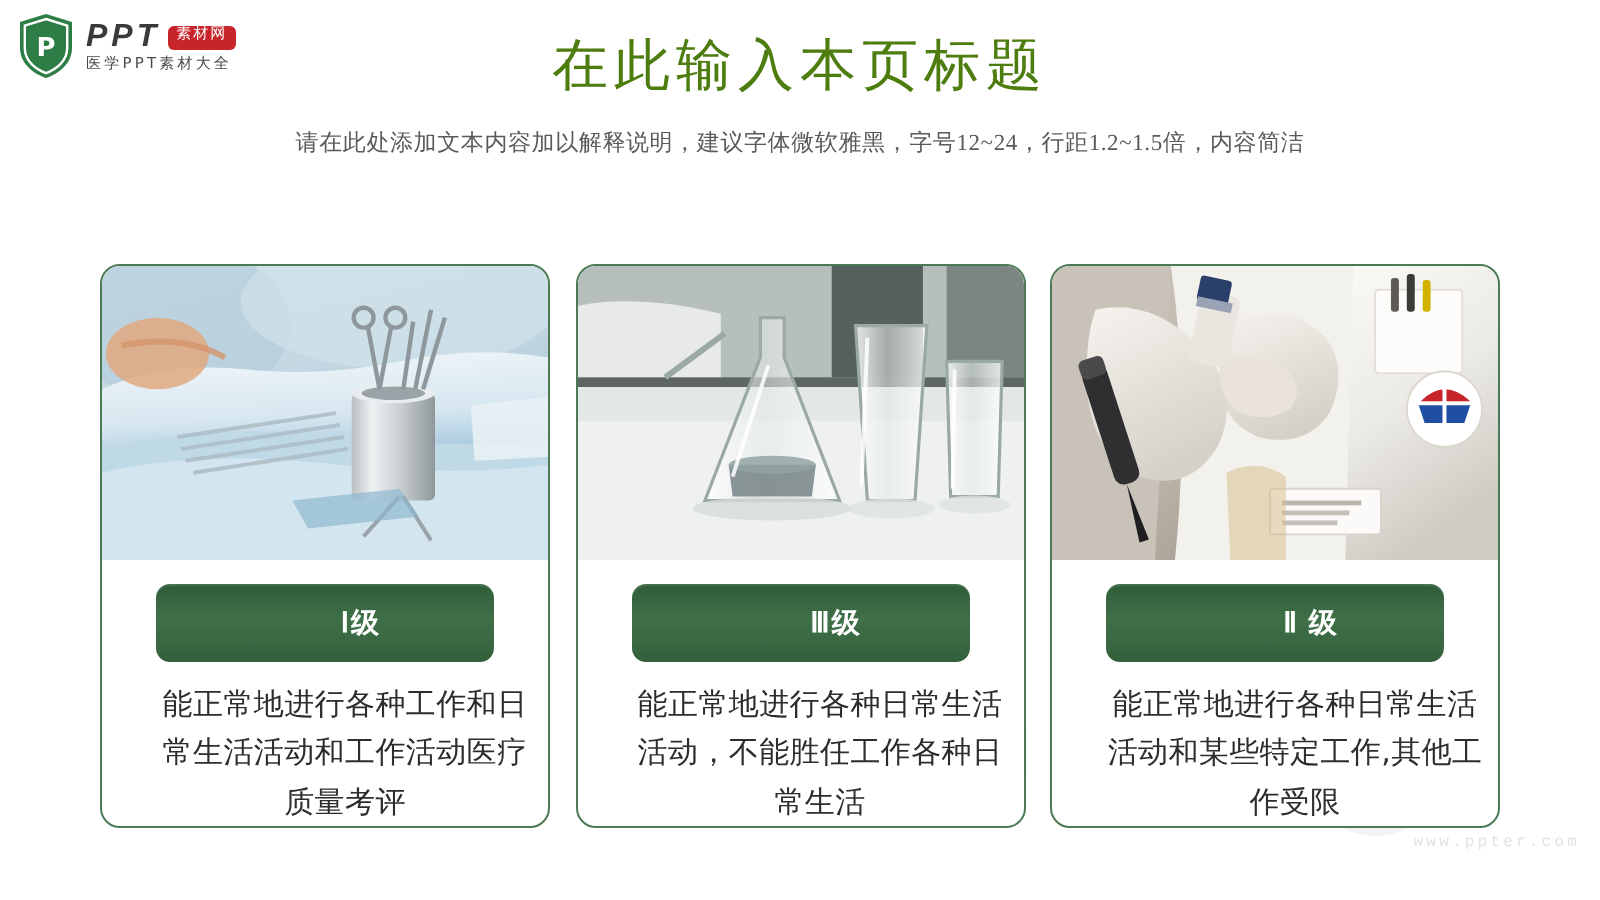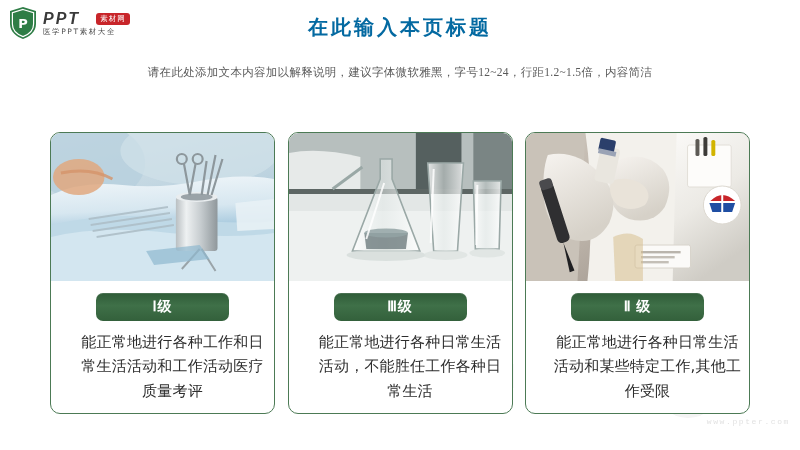--- a/index.html
+++ b/index.html
@@ -14,56 +14,56 @@
   
   .wm{position:absolute;pointer-events:none;}
   .wm-building{left:178px;top:358px;width:54px;height:56px;opacity:1;}
   .wm-bed{left:410px;top:360px;width:105px;height:52px;}
   .wm-cross{left:655px;top:352px;width:66px;height:66px;}
 
   
   .logo{position:absolute;left:8px;top:6px;display:flex;align-items:center;gap:5px;}
   .logo-shield{width:30px;height:34px;flex:0 0 auto;}
   .logo-txt{display:flex;flex-direction:column;justify-content:center;gap:1px;}
-  .logo-row1{display:flex;align-items:center;gap:16px;}
+  .logo-row1{display:flex;align-items:center;gap:4px;}
   .logo-ppt{font-size:16px;font-weight:bold;color:#3a3a3a;letter-spacing:2px;
             font-family:"Liberation Sans",sans-serif;line-height:1;font-style:italic;}
   .logo-badge{background:#c8252a;color:#fff;font-size:7.5px;line-height:1;
               padding:2.5px 4px 2.5px 4px;border-radius:3px;letter-spacing:1px;
-              font-family:Liberation Serif, serif;text-align:center;}
+              font-family:Liberation Mono, monospace;text-align:center;}
   .logo-sub{font-size:7.5px;color:#4a4a4a;letter-spacing:1.6px;line-height:1;
             font-family:"DejaVu Sans",sans-serif;}
 
   
   .title{position:absolute;left:0;right:0;top:14px;text-align:center;
-         font-size:20px;font-weight:bold;color:#0369a1;letter-spacing:3px;
+         font-size:28px;font-weight:normal;color:#4d7c0f;letter-spacing:3px;
          font-family:"DejaVu Sans",sans-serif;}
   .subtitle{position:absolute;left:0;right:0;top:62px;text-align:center;
             font-size:11.5px;color:#5a5a5a;line-height:1.85;letter-spacing:.3px;
             font-family:Liberation Serif, serif;}
   .subtitle div{white-space:nowrap;}
 
   
   .cards{position:absolute;left:50px;top:132px;width:700px;height:282px;
          display:flex;justify-content:space-between;}
   .card{width:225px;height:282px;box-sizing:border-box;
         border:1px solid #4c7a55;border-radius:10px;background:#fff;
         overflow:hidden;display:flex;flex-direction:column;position:relative;}
   .card-photo{height:148px;width:100%;position:relative;overflow:hidden;
               border-top-left-radius:9px;border-top-right-radius:9px;}
   .card-photo svg{display:block;width:100%;height:100%;}
   .card-body{flex:1;display:flex;flex-direction:column;align-items:center;
              padding-top:12px;background:transparent;}
 
-  .level-badge{width:133px;height:28px;border-radius:7px;
+  .level-badge{width:133px;height:39px;border-radius:7px;
                display:flex;align-items:center;justify-content:center;
                color:#fff;font-size:14px;font-weight:bold;letter-spacing:1px;
-               font-family:Liberation Serif, serif;
+               font-family:Liberation Sans, sans-serif;
                background:linear-gradient(180deg,#2f5c38 0%,#3f7048 45%,#33603b 100%);
-               box-shadow:inset 0 1px 0 rgba(255,255,255,.12);}
+               box-shadow:inset 0 1px 0 rgba(255,255,255,.12);padding-left:36px;}
   .card-text{margin-top:9px;width:188px;text-align:center;
              font-size:15px;line-height:1.62;color:#2d2d2d;letter-spacing:.2px;
              font-family:"DejaVu Sans",sans-serif;margin-left:20px;}
 
   
   .footer{position:absolute;right:10px;bottom:24px;font-size:8px;color:#e2e2e2;
           letter-spacing:1.6px;font-family:Liberation Mono, monospace;}
 </style>
 </head>
 <body>

